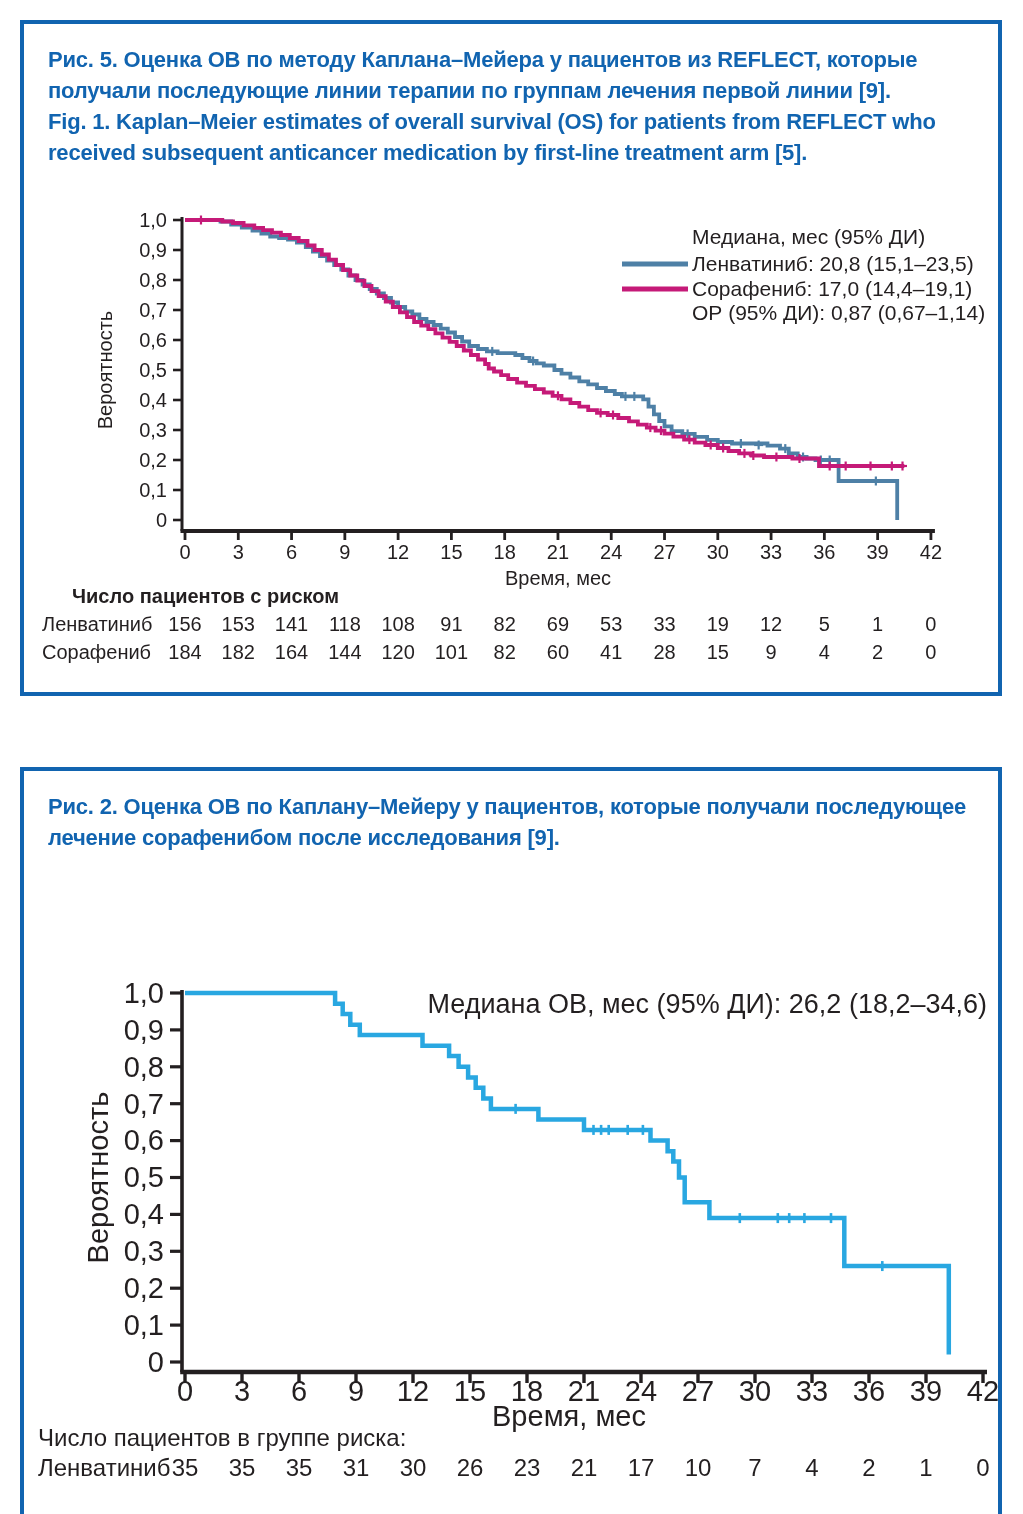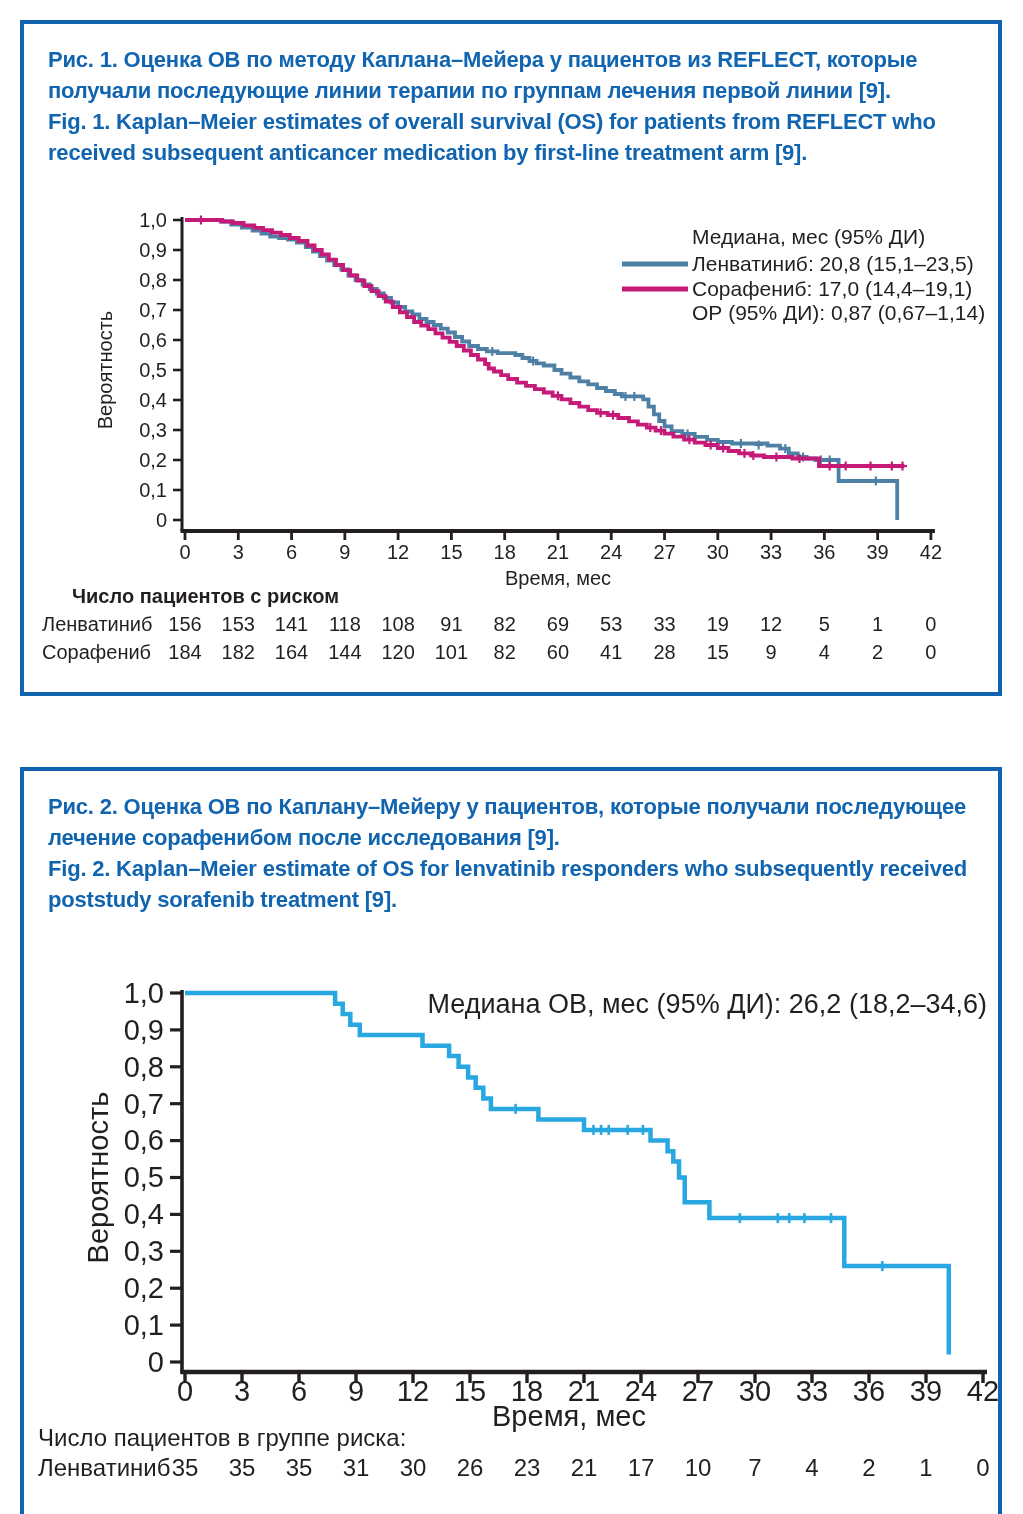--- a/index.html
+++ b/index.html
@@ -15,22 +15,22 @@
   .kmsvg{position:absolute;left:0;top:0;}
   svg text{font-family:"Liberation Sans",sans-serif;fill:#231f20;}
 </style>
 </head>
 <body>
 
 <div class="page">
 
   <section class="panel" id="panel1">
     <div class="caption">
-      <p>Рис. 1. Оценка ОВ по методу Каплана–Мейера у пациентов из REFLECT, которые получали последующие линии терапии по группам лечения первой линии [9].</p>
-      <p>Fig. 1. Kaplan–Meier estimates of overall survival (OS) for patients from REFLECT who received subsequent anticancer medication by first-line treatment arm [9].</p>
+      <p>Рис. 5. Оценка ОВ по методу Каплана–Мейера у пациентов из REFLECT, которые получали последующие линии терапии по группам лечения первой линии [9].</p>
+      <p>Fig. 1. Kaplan–Meier estimates of overall survival (OS) for patients from REFLECT who received subsequent anticancer medication by first-line treatment arm [5].</p>
     </div>
     <svg id="chart1" class="kmsvg" width="974" height="668" viewBox="0 0 974 668">
         <g>
           <line x1="158" y1="193" x2="158" y2="507" stroke="#231f20" stroke-width="3"></line>
           <line x1="156.5" y1="507" x2="910.9200000000001" y2="507" stroke="#231f20" stroke-width="3.8"></line>
           <line x1="149" y1="496" x2="158" y2="496" stroke="#231f20" stroke-width="2.6"></line>
           <text x="143" y="502.8" font-size="20" text-anchor="end">0</text>
           <line x1="149" y1="466" x2="158" y2="466" stroke="#231f20" stroke-width="2.6"></line>
           <text x="143" y="472.8" font-size="20" text-anchor="end">0,1</text>
           <line x1="149" y1="436" x2="158" y2="436" stroke="#231f20" stroke-width="2.6"></line>
@@ -196,21 +196,20 @@
           <text x="800.36" y="634.8" font-size="20" fill="#c51a78" text-anchor="middle">4</text>
           <text x="853.6400000000001" y="634.8" font-size="20" fill="#c51a78" text-anchor="middle">2</text>
           <text x="906.9200000000001" y="634.8" font-size="20" fill="#c51a78" text-anchor="middle">0</text>
         </g>
       </svg>
   </section>
 
   <section class="panel" id="panel2">
     <div class="caption">
       <p>Рис. 2. Оценка ОВ по Каплану–Мейеру у пациентов, которые получали последующее лечение сорафенибом после исследования [9].</p>
-      <p>Fig. 2. Kaplan–Meier estimate of OS for lenvatinib responders who subsequently received poststudy sorafenib treatment [9].</p>
     </div>
     <svg id="chart2" class="kmsvg" width="974" height="749" viewBox="0 0 974 749">
         <g>
           <line x1="158" y1="219" x2="158" y2="601" stroke="#231f20" stroke-width="3.6"></line>
           <line x1="156.2" y1="601" x2="963" y2="601" stroke="#231f20" stroke-width="4.4"></line>
           <line x1="146" y1="591" x2="158" y2="591" stroke="#231f20" stroke-width="3.2"></line>
           <text x="140" y="600.86" font-size="29" text-anchor="end">0</text>
           <line x1="146" y1="554.1" x2="158" y2="554.1" stroke="#231f20" stroke-width="3.2"></line>
           <text x="140" y="563.96" font-size="29" text-anchor="end">0,1</text>
           <line x1="146" y1="517.2" x2="158" y2="517.2" stroke="#231f20" stroke-width="3.2"></line>

